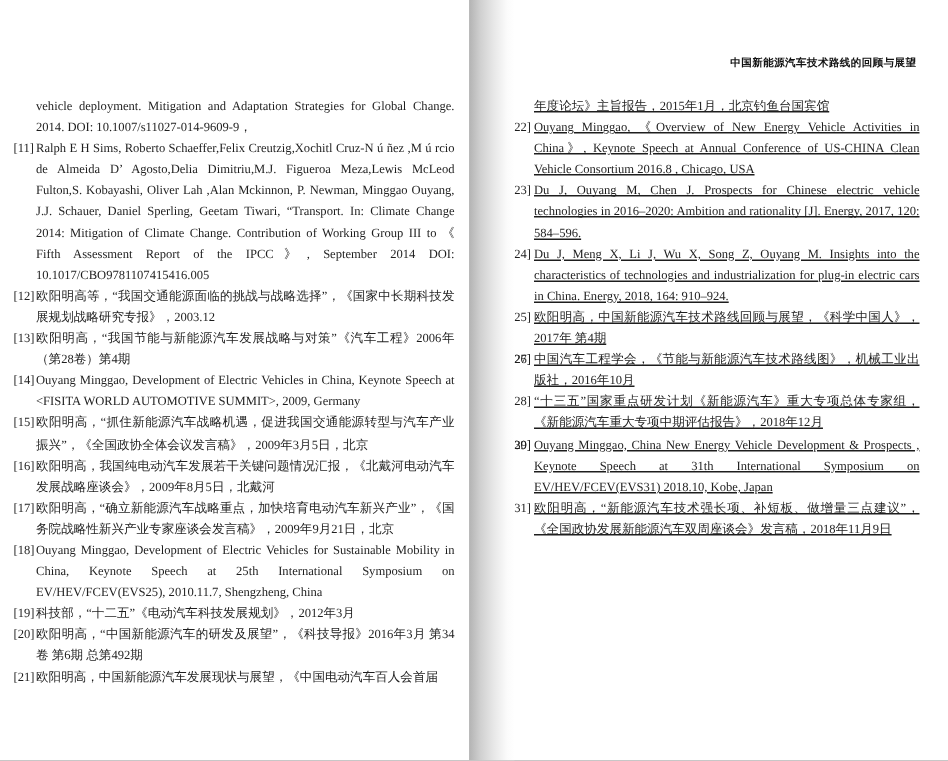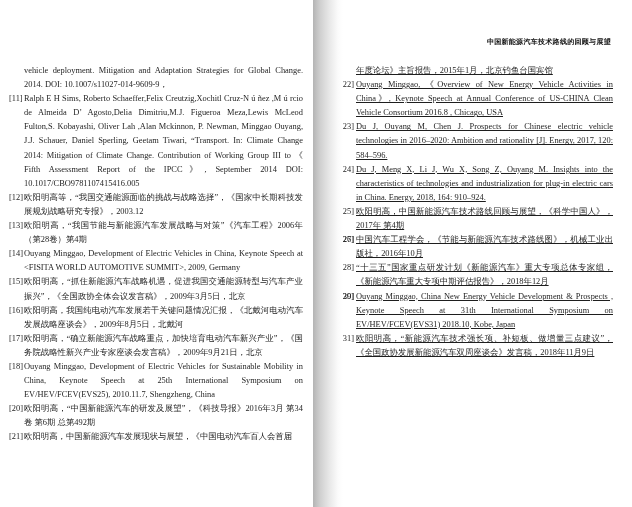--- a/index.html
+++ b/index.html
@@ -124,20 +124,23 @@
         </div>
 
         <div class="ref">
           <span class="num">[17]</span><span class="ref-text">欧阳明高，“确立新能源汽车战略重点，加快培育电动汽车新兴产业”，《国务院战略性新兴产业专家座谈会发言稿》，2009年9月21日，北京</span>
         </div>
 
         <div class="ref">
           <span class="num">[18]</span><span class="ref-text">Ouyang Minggao, Development of Electric Vehicles for Sustainable Mobility in China, Keynote Speech at 25th International Symposium on EV/HEV/FCEV(EVS25), 2010.11.7, Shengzheng, China</span>
         </div>
 
+        <div class="ref">
+          <span class="num">[19]</span><span class="ref-text">科技部，“十二五”《电动汽车科技发展规划》，2012年3月</span>
+        </div>
 
         <div class="ref">
           <span class="num">[20]</span><span class="ref-text">欧阳明高，“中国新能源汽车的研发及展望”，《科技导报》2016年3月 第34卷 第6期 总第492期</span>
         </div>
 
         <div class="ref">
           <span class="num">[21]</span><span class="ref-text">欧阳明高，中国新能源汽车发展现状与展望，《中国电动汽车百人会首届</span>
         </div>
       </div>
     <div class="pagenum pagenum-left">32</div>

